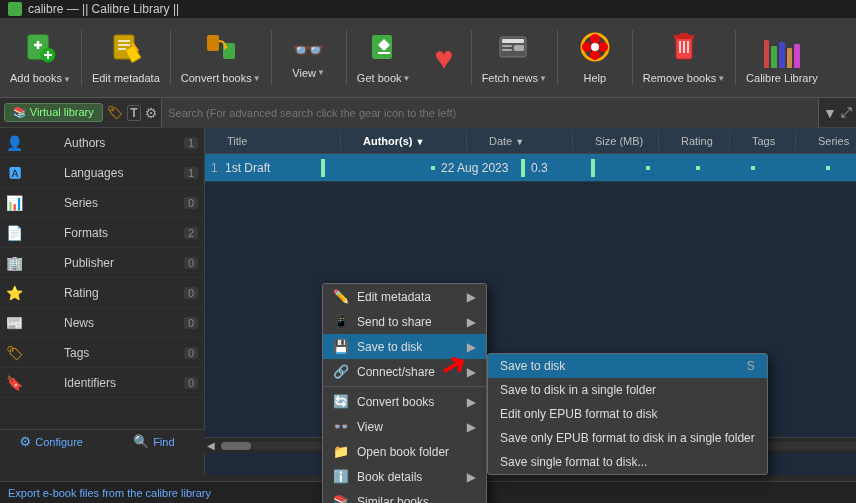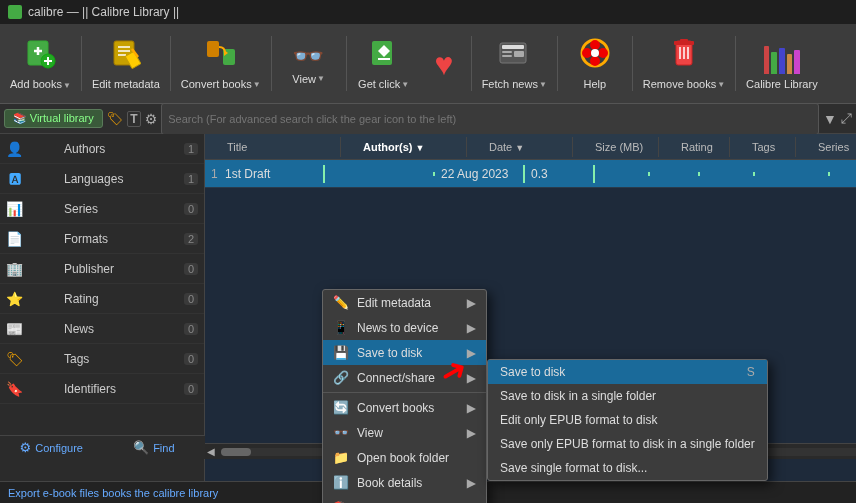--- a/index.html
+++ b/index.html
@@ -7,21 +7,21 @@
 
     
     #titlebar {
       background: #1e1e1e;
       color: #ccc;
       padding: 4px 8px;
       font-size: 12px;
       display: flex;
       align-items: center;
       gap: 6px;
-      height: 24px;
+      height: 18px;
     }
 
     
     #toolbar {
       background: #3c3c3c;
       display: flex;
       align-items: stretch;
       height: 80px;
       border-bottom: 1px solid #555;
       padding: 4px 2px;
@@ -130,21 +130,21 @@
     .th-pub { width: 30px; }
 
     
     .table-row {
       display: flex;
       align-items: center;
       height: 28px;
       border-bottom: 1px solid #2a3a4a;
     }
     .table-row.selected { background: #1a6a9a; }
-    .td-cell { padding: 2px 6px; font-size: 12px; color: #ddd; border-right: 2px solid #86efac; white-space: nowrap; overflow: hidden; }
+    .td-cell { padding: 2px 6px; font-size: 12px; color: #ddd; border-right: 4px solid #86efac; white-space: nowrap; overflow: hidden; }
 
     
     #hscroll { height: 16px; background: #2a2a2a; border-top: 1px solid #444; display: flex; align-items: center; }
     #hscroll-track { flex: 1; height: 8px; background: #333; border-radius: 4px; margin: 0 4px; position: relative; }
     #hscroll-thumb { width: 30px; height: 8px; background: #666; border-radius: 4px; position: absolute; left: 0; }
 
     
     #statusbar {
       height: 22px;
       background: #222;
@@ -308,21 +308,21 @@
   <div class="toolbar-btn">
     <span class="btn-icon">
       <svg width="32" height="32" viewBox="0 0 32 32">
         <rect x="4" y="4" width="20" height="24" rx="2" fill="#4a4"></rect>
         <polygon points="16,8 16,20 10,14" fill="white"></polygon>
         <polygon points="16,8 16,20 22,14" fill="white"></polygon>
         <line x1="10" y1="22" x2="22" y2="22" stroke="white" stroke-width="2"></line>
       </svg>
     </span>
     <div style="display:flex;align-items:center;gap:1px;">
-      <span>Get click</span>
+      <span>Get book</span>
       <span style="font-size:8px;color:#aaa;">▼</span>
     </div>
   </div>
 
   <div class="toolbar-btn" style="min-width:50px;">
     <span class="btn-icon" style="font-size:32px;color:#e44;">♥</span>
   </div>
   <div class="toolbar-sep"></div>
 
   <div class="toolbar-btn">
@@ -512,21 +512,21 @@
   </div>
 
   <div id="context-menu">
     <div class="cm-item">
       <span class="cm-icon">✏️</span>
       <span class="cm-label">Edit metadata</span>
       <span class="cm-arrow">▶</span>
     </div>
     <div class="cm-item">
       <span class="cm-icon">📱</span>
-      <span class="cm-label">News to device</span>
+      <span class="cm-label">Send to share</span>
       <span class="cm-arrow">▶</span>
     </div>
     <div class="cm-item active">
       <span class="cm-icon">💾</span>
       <span class="cm-label">Save to disk</span>
       <span class="cm-arrow">▶</span>
     </div>
     <div class="cm-item">
       <span class="cm-icon">🔗</span>
       <span class="cm-label">Connect/share</span>
@@ -575,14 +575,14 @@
     <div class="sm-item">
       <span class="sm-label">Save only EPUB format to disk in a single folder</span>
     </div>
     <div class="sm-item">
       <span class="sm-label">Save single format to disk...</span>
     </div>
   </div>
 </div>
 
 <div id="statusbar">
-  <span>Export e-book files books the calibre library</span>
+  <span>Export e-book files from the calibre library</span>
 </div>
 
 </body></html>

